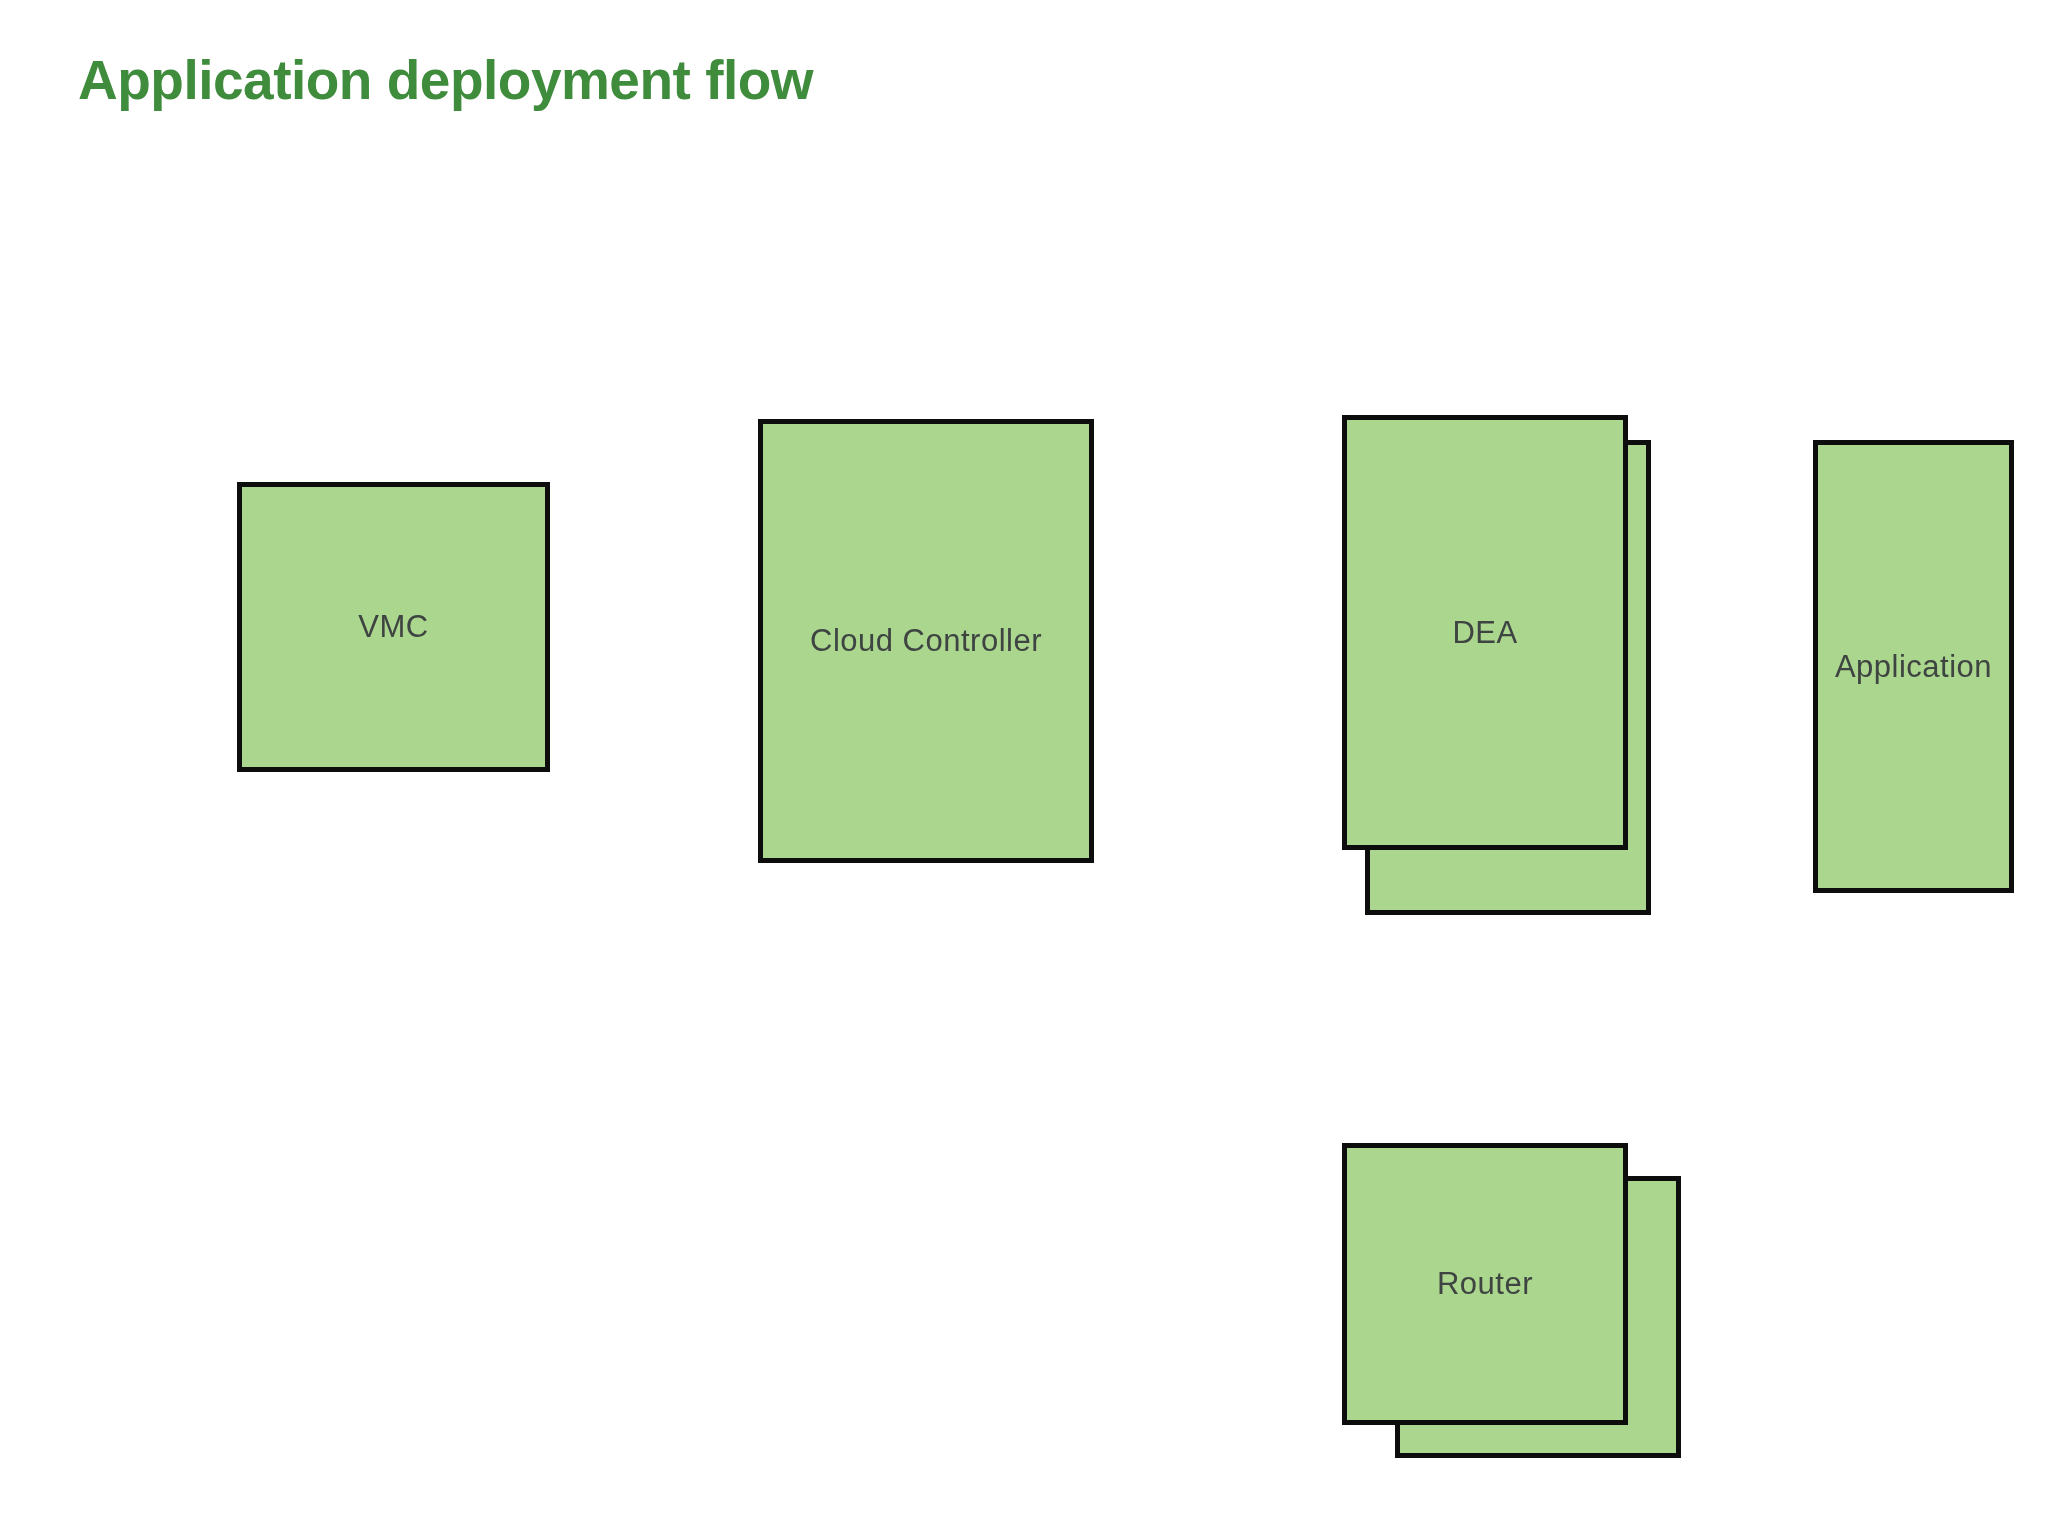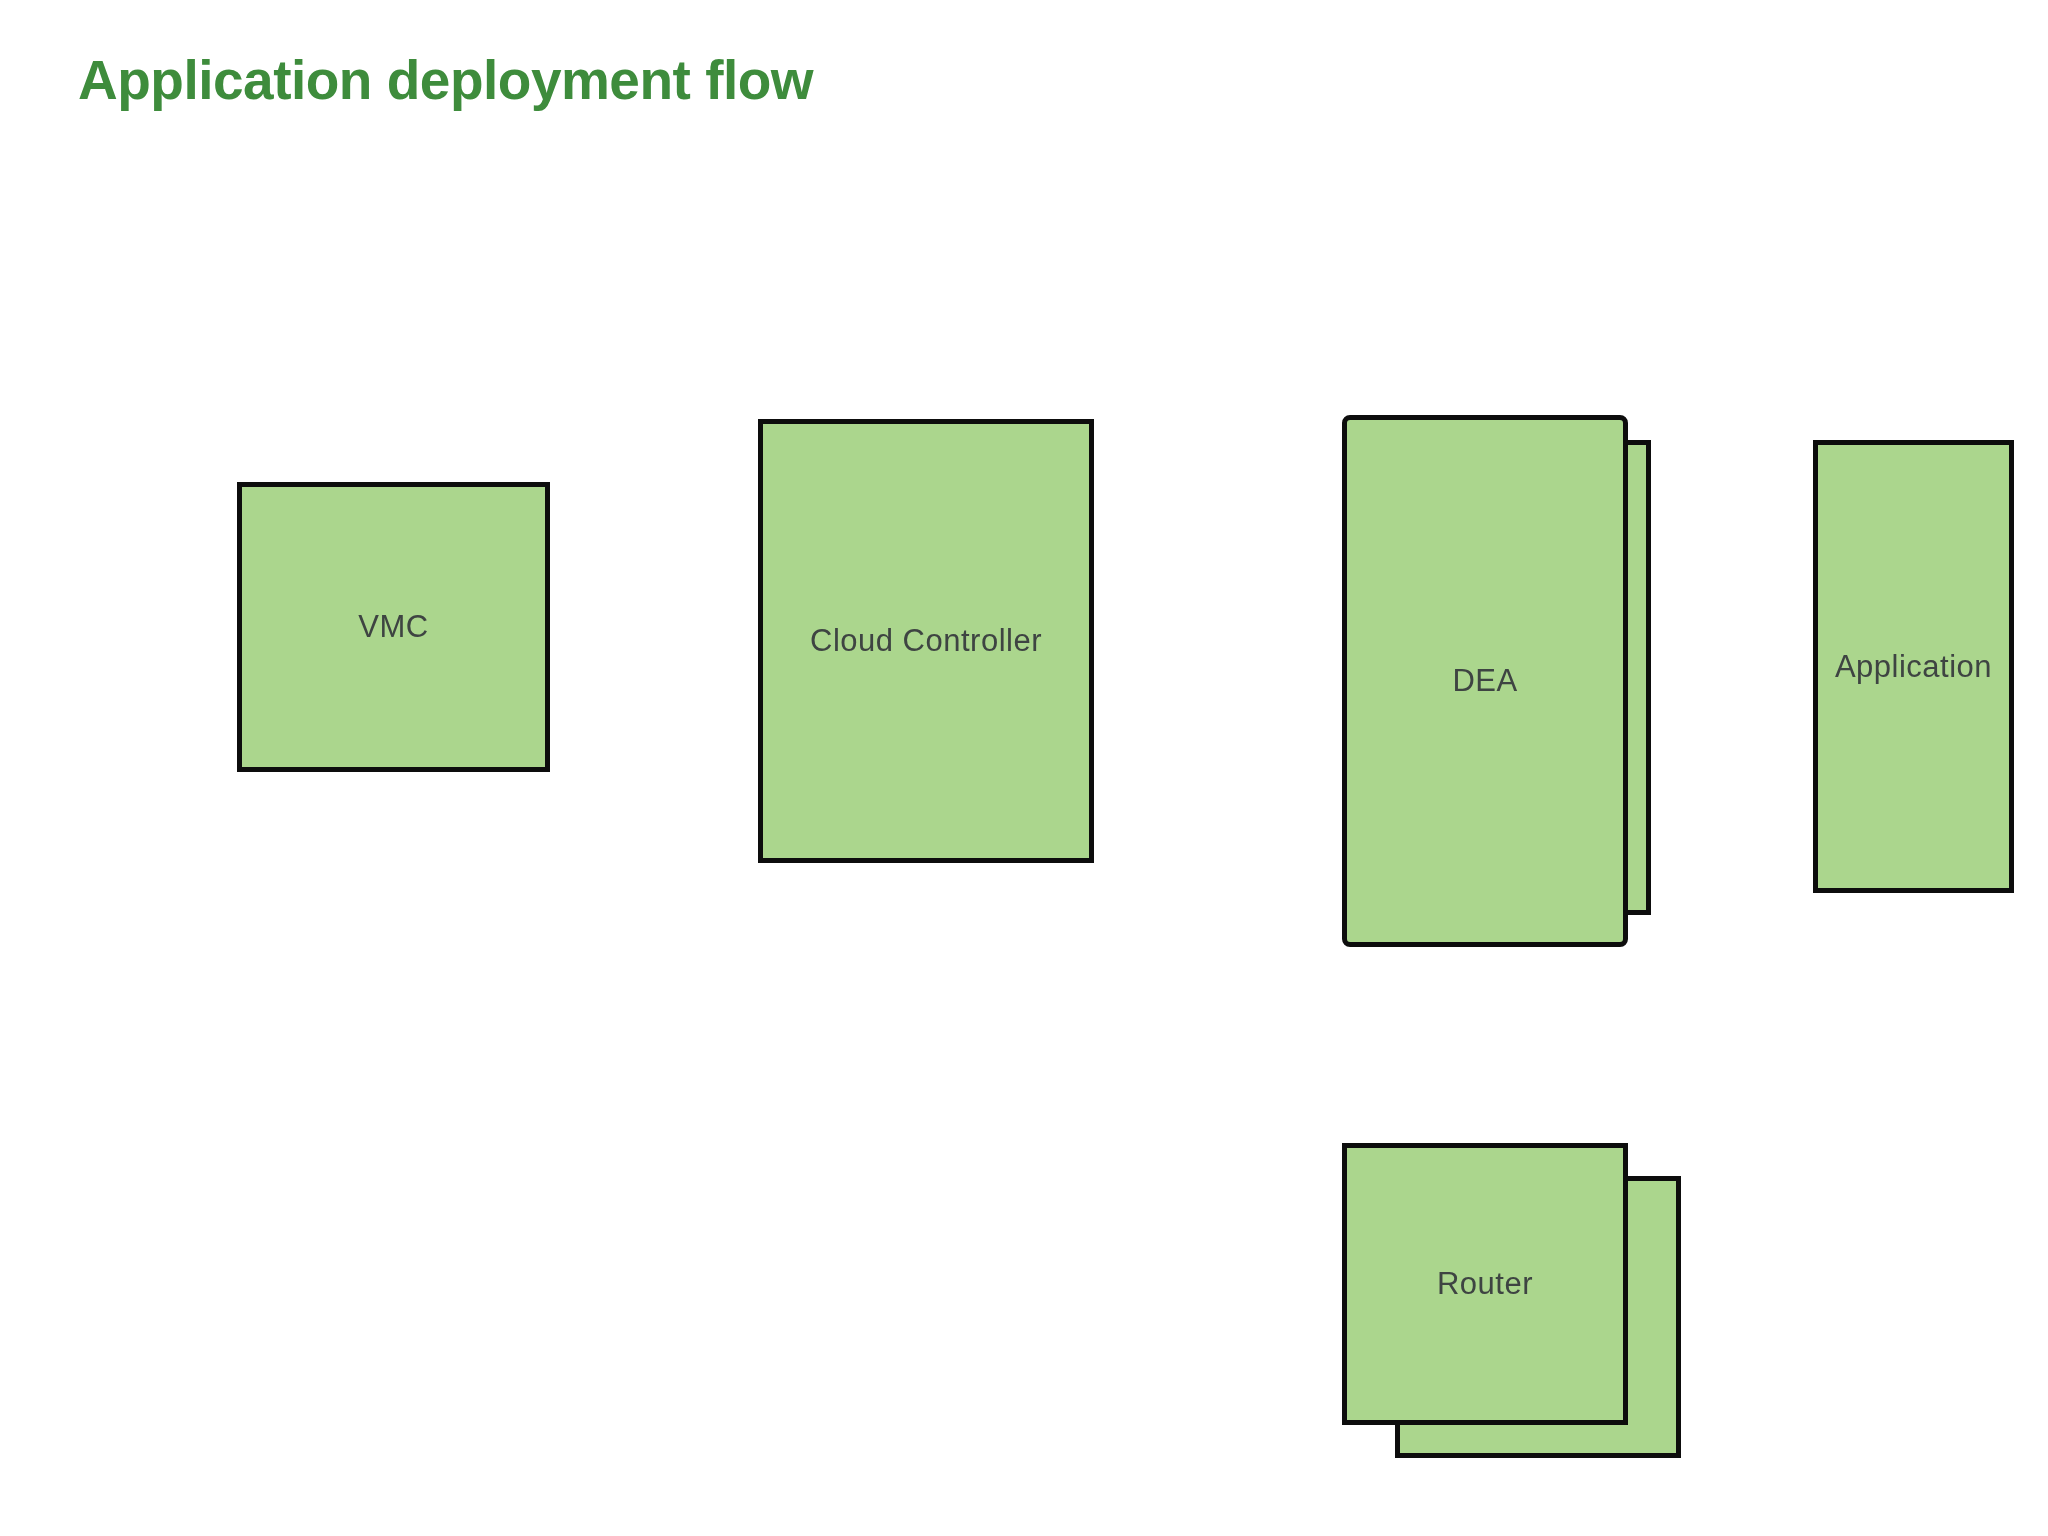--- a/index.html
+++ b/index.html
@@ -62,21 +62,21 @@
 <div class="slide">
   <h1 class="slide-title">Application deployment flow</h1>
   <div class="diagram" id="diagram">
       <div class="shape front" style="left: 237px; top: 482px; width: 313px; height: 290px;">
         <span class="node-label">VMC</span>
       </div>
       <div class="shape front" style="left: 758px; top: 419px; width: 336px; height: 444px;">
         <span class="node-label">Cloud Controller</span>
       </div>
       <div class="shape back" style="left: 1365px; top: 440px; width: 286px; height: 475px;"></div>
-      <div class="shape front" style="left: 1342px; top: 415px; width: 286px; height: 532px; border-radius: 8px;">
+      <div class="shape front" style="left: 1342px; top: 415px; width: 286px; height: 435px;">
         <span class="node-label">DEA</span>
       </div>
       <div class="shape front" style="left: 1813px; top: 440px; width: 201px; height: 453px;">
         <span class="node-label">Application</span>
       </div>
       <div class="shape back" style="left: 1395px; top: 1176px; width: 286px; height: 282px;"></div>
       <div class="shape front" style="left: 1342px; top: 1143px; width: 286px; height: 282px;">
         <span class="node-label">Router</span>
       </div>
     </div>

